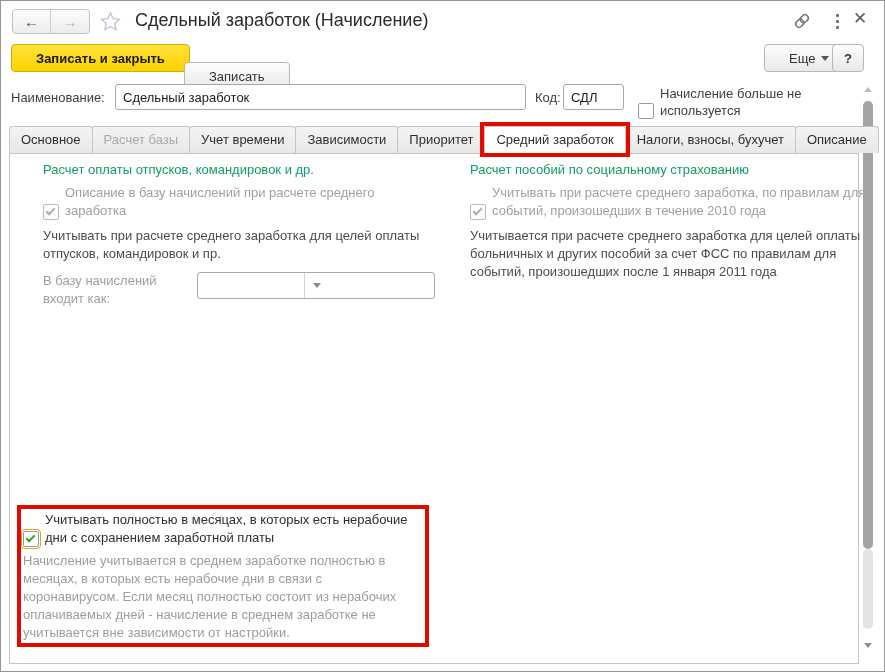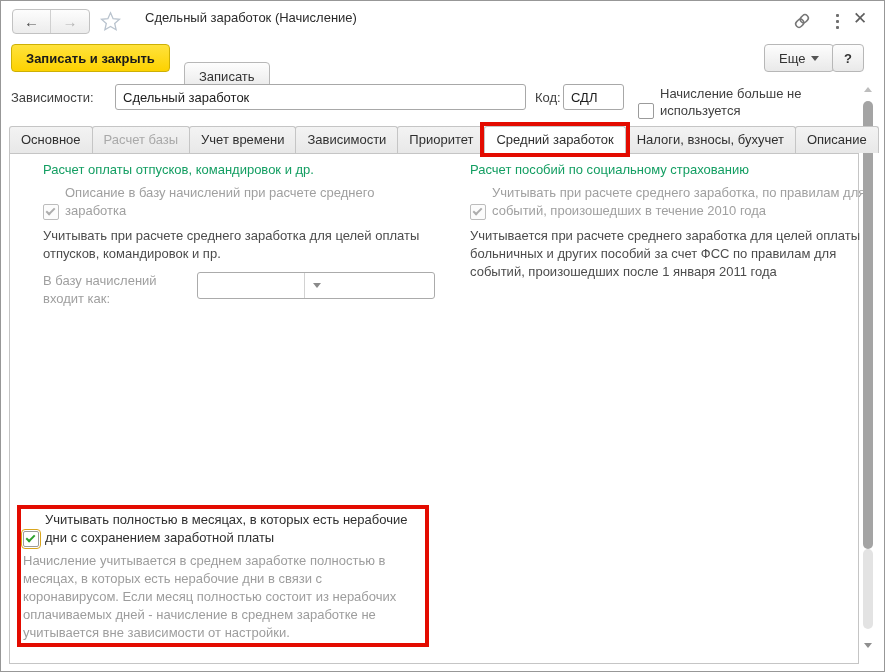--- a/index.html
+++ b/index.html
@@ -7,31 +7,31 @@
   body { font-family:"Liberation Sans", sans-serif; font-size:13px; color:#3c3c3c; }
   .window { position:relative; width:885px; height:672px; background:#fff; border:1px solid #979797; overflow:hidden; }
 
   
   .nav { position:absolute; left:11px; top:8px; width:78px; height:25px; display:flex;
          border:1px solid #c2c2c2; border-radius:4px; background:linear-gradient(#fdfdfd,#ececec); }
   .nav-btn { width:50%; display:flex; align-items:center; justify-content:center; font-size:15px; cursor:pointer; }
   .nav-btn.back { border-right:1px solid #d0d0d0; color:#4c4c4c; }
   .nav-btn.fwd { color:#b5b5b5; }
   .star { position:absolute; left:99px; top:10px; width:21px; height:21px; }
-  .page-title { position:absolute; left:144px; top:9px; font-size:13px; color:#2b2b2b; white-space:nowrap; }
+  .page-title { position:absolute; left:134px; top:9px; font-size:18px; color:#2b2b2b; white-space:nowrap; }
   .ticon { position:absolute; top:10px; width:20px; height:20px; display:flex; align-items:center; justify-content:center; cursor:pointer; }
   .link-ic { left:791px; }
   .dots-ic { left:826px; flex-direction:column; gap:3px; }
   .dots-ic i { width:3px; height:3px; background:#6f6f6f; border-radius:1px; }
   .close-ic { left:849px; top:7px; font-size:17px; color:#5e5e5e; }
 
   
   .btn { position:absolute; height:28px; display:inline-flex; align-items:center; justify-content:center;
          border:1px solid #b7b7b7; border-radius:4px; background:linear-gradient(#fdfdfd,#e9e9e9);
-         color:#333; padding:0 14px; cursor:pointer; white-space:nowrap; }
+         color:#333; padding:0 24px; cursor:pointer; white-space:nowrap; }
   .btn-primary { left:10px; top:43px; font-weight:bold; background:linear-gradient(#ffe23c,#fdd200);
                  border-color:#cdb005; color:#1a1a1a; }
   .btn-save { left:183px; top:61px; }
   .btn-more { left:763px; top:43px; gap:6px; }
   .btn-help { left:831px; top:43px; width:32px; padding:0; font-weight:bold; }
   .caret { width:0; height:0; border-left:4px solid transparent; border-right:4px solid transparent; border-top:5px solid #555; }
 
   
   .flabel { position:absolute; color:#3f3f3f; }
   .inp { position:absolute; height:26px; border:1px solid #a8a8a8; border-radius:3px; background:#fff;
@@ -128,21 +128,21 @@
   <div class="ticon close-ic">✕</div>
 
   <div class="btn btn-primary">Записать и закрыть</div>
   <div class="btn btn-save">Записать</div>
   <div class="btn btn-more">
     <span>Еще</span>
     <span class="caret"></span>
   </div>
   <div class="btn btn-help">?</div>
 
-  <div class="flabel lbl-name">Зависимости:</div>
+  <div class="flabel lbl-name">Наименование:</div>
   <input class="inp inp-name" value="Сдельный заработок" style="">
   <div class="flabel lbl-code">Код:</div>
   <input class="inp inp-code" value="СДЛ" style="">
   <div class="cbrow row-notused">
     <span class="checkbox"></span>
     <span class="cbtext">Начисление больше не используется</span>
   </div>
 
   <div class="tabs">
     <div class="tab">Основное</div>

